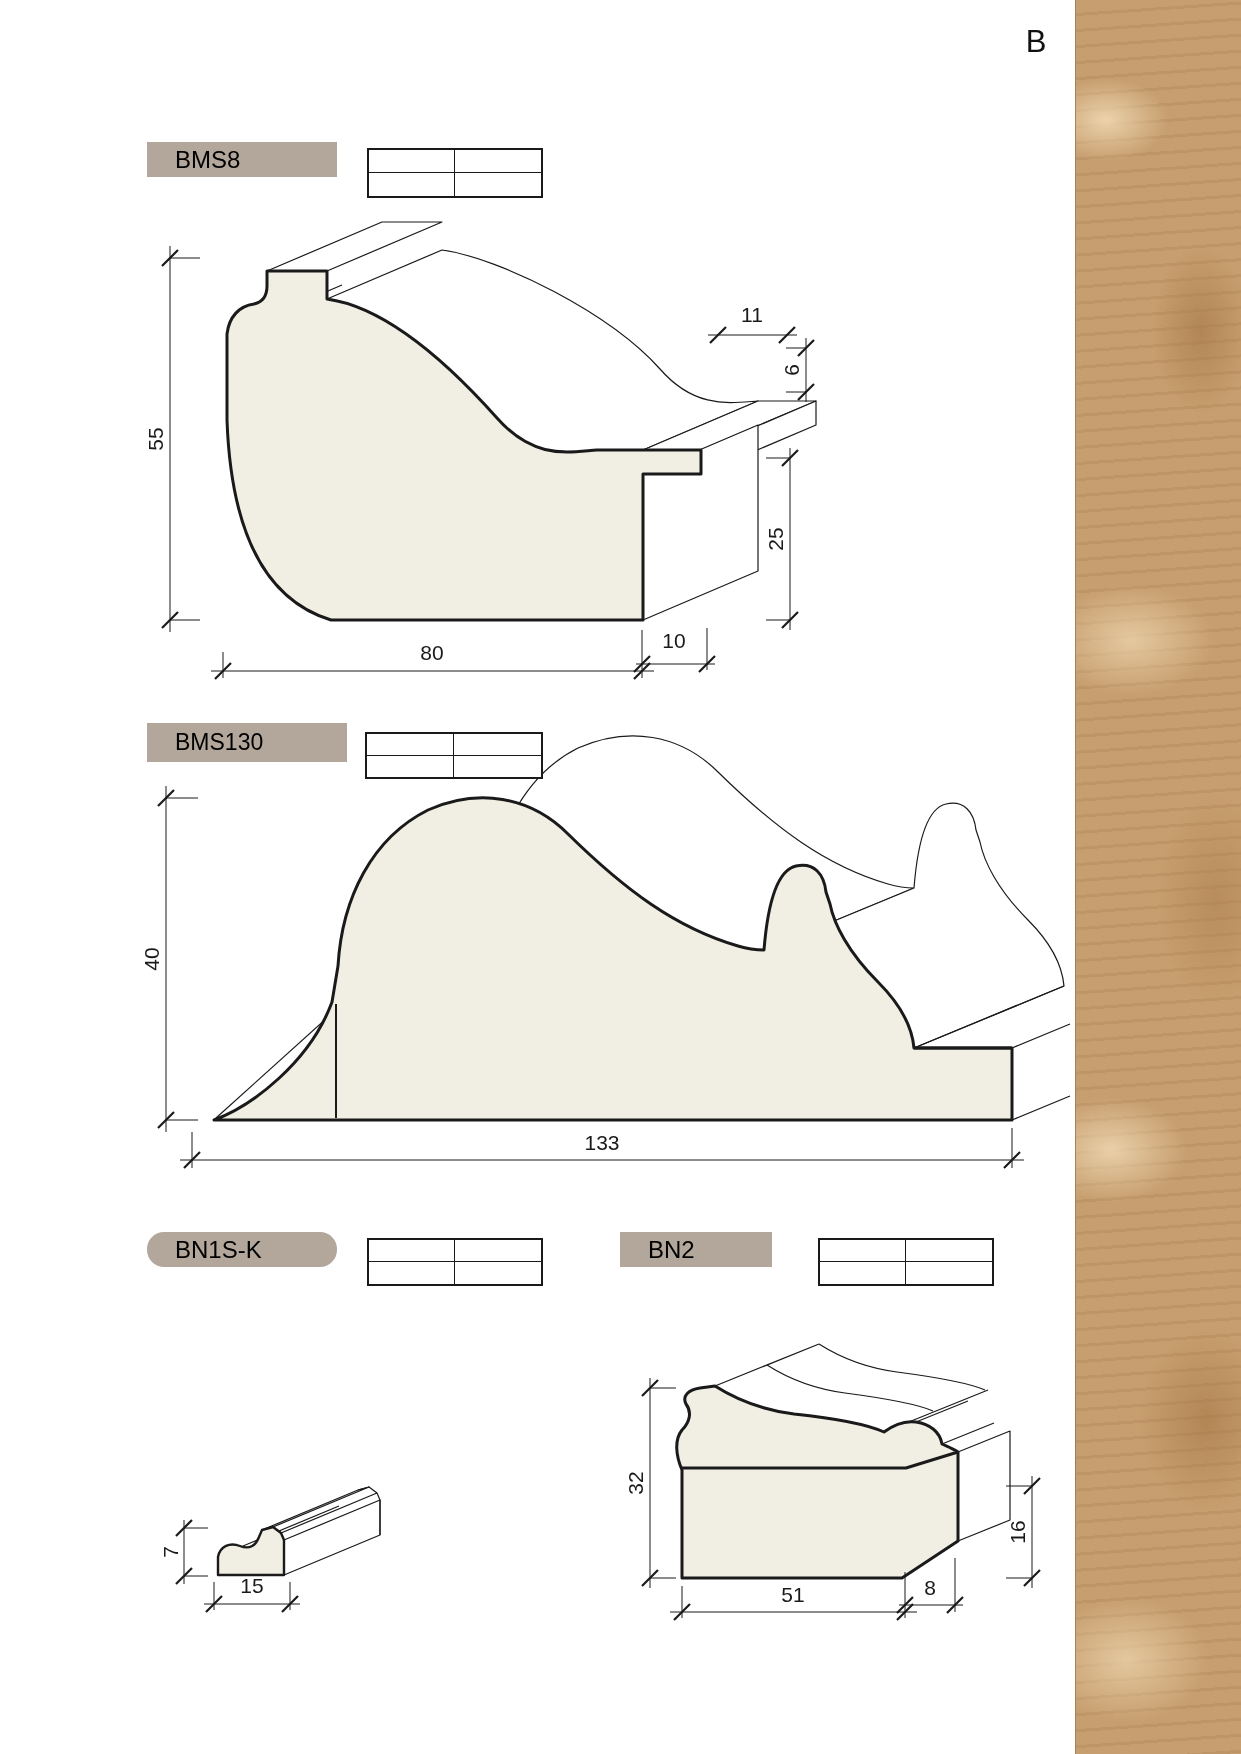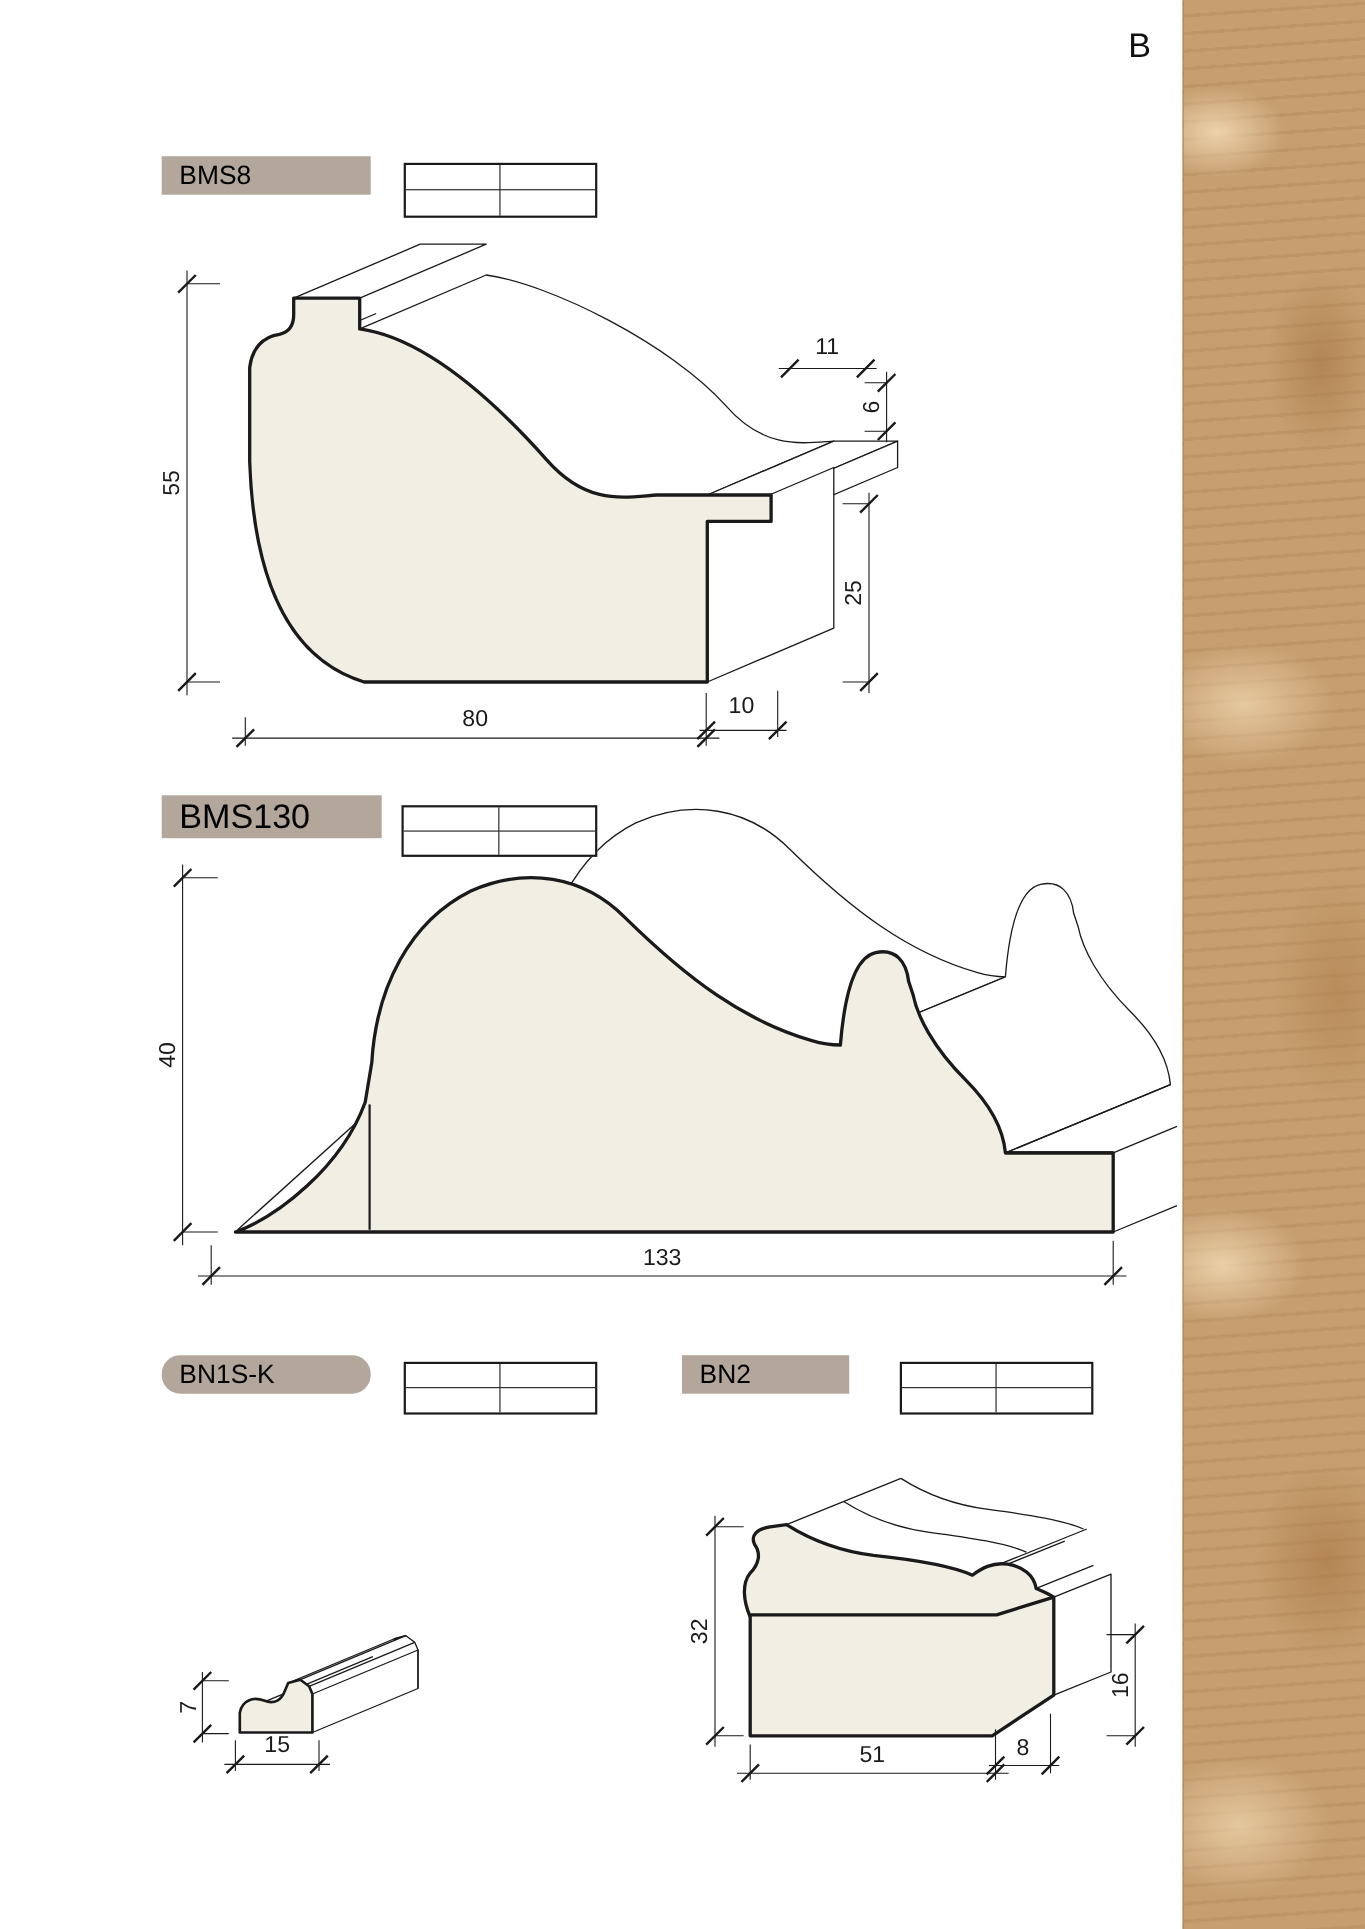--- a/index.html
+++ b/index.html
@@ -21,21 +21,21 @@
       radial-gradient(ellipse 120px 90px at 50px 1660px, rgba(236,210,170,.8), transparent 70%),
       repeating-linear-gradient(176deg, rgba(255,255,255,0) 0 13px, rgba(137,92,52,.14) 13px 16px);
     border-left:1px solid rgba(120,80,45,.35);
   }
   .letter-tab{
     position:absolute;left:1014px;top:22px;width:44px;height:40px;
     font-size:31px;color:#111;text-align:center;line-height:40px;
   }
   .section-label{
     position:absolute;height:35px;background:#b3a79c;color:#000;
-    font-size:24px;line-height:35px;padding-left:16px;box-sizing:border-box;
+    font-size:24px;line-height:35px;padding-left:28px;box-sizing:border-box;
   }
   .spec-table{
     position:absolute;display:grid;grid-template-columns:1fr 1fr;grid-template-rows:1fr 1fr;
     border:2px solid #1a1a1a;background:#fff;box-sizing:border-box;
   }
   .spec-table .c1,.spec-table .c3{border-right:1.5px solid #1a1a1a;}
   .spec-table .c1,.spec-table .c2{border-bottom:1.5px solid #1a1a1a;}
   #art{position:absolute;left:0;top:0;}
   svg text{font-family:"Liberation Sans", sans-serif;font-size:21px;fill:#1a1a1a;}
   .thick{fill:none;stroke:#1a1a1a;stroke-width:3;stroke-linejoin:round;}
@@ -169,21 +169,21 @@
   <div class="letter-tab">B</div>
 
   <div class="section-label" style="left:147px;top:142px;width:190px;">BMS8</div>
   <div class="spec-table" style="left:367px;top:148px;width:176px;height:50px;">
     <div class="c1"></div>
     <div class="c2"></div>
     <div class="c3"></div>
     <div class="c4"></div>
   </div>
 
-  <div class="section-label" style="left:147px;top:723px;width:200px;height:39px;line-height:39px;font-size:31px;">BMS130</div>
+  <div class="section-label" style="left:147px;top:723px;width:200px;height:39px;line-height:39px;font-size:23px;">BMS130</div>
   <div class="spec-table" style="left:365px;top:732px;width:178px;height:47px;">
     <div class="c1"></div>
     <div class="c2"></div>
     <div class="c3"></div>
     <div class="c4"></div>
   </div>
 
   <div class="section-label" style="left:147px;top:1232px;width:190px;border-radius:17px;">BN1S-K</div>
   <div class="spec-table" style="left:367px;top:1238px;width:176px;height:48px;">
     <div class="c1"></div>

